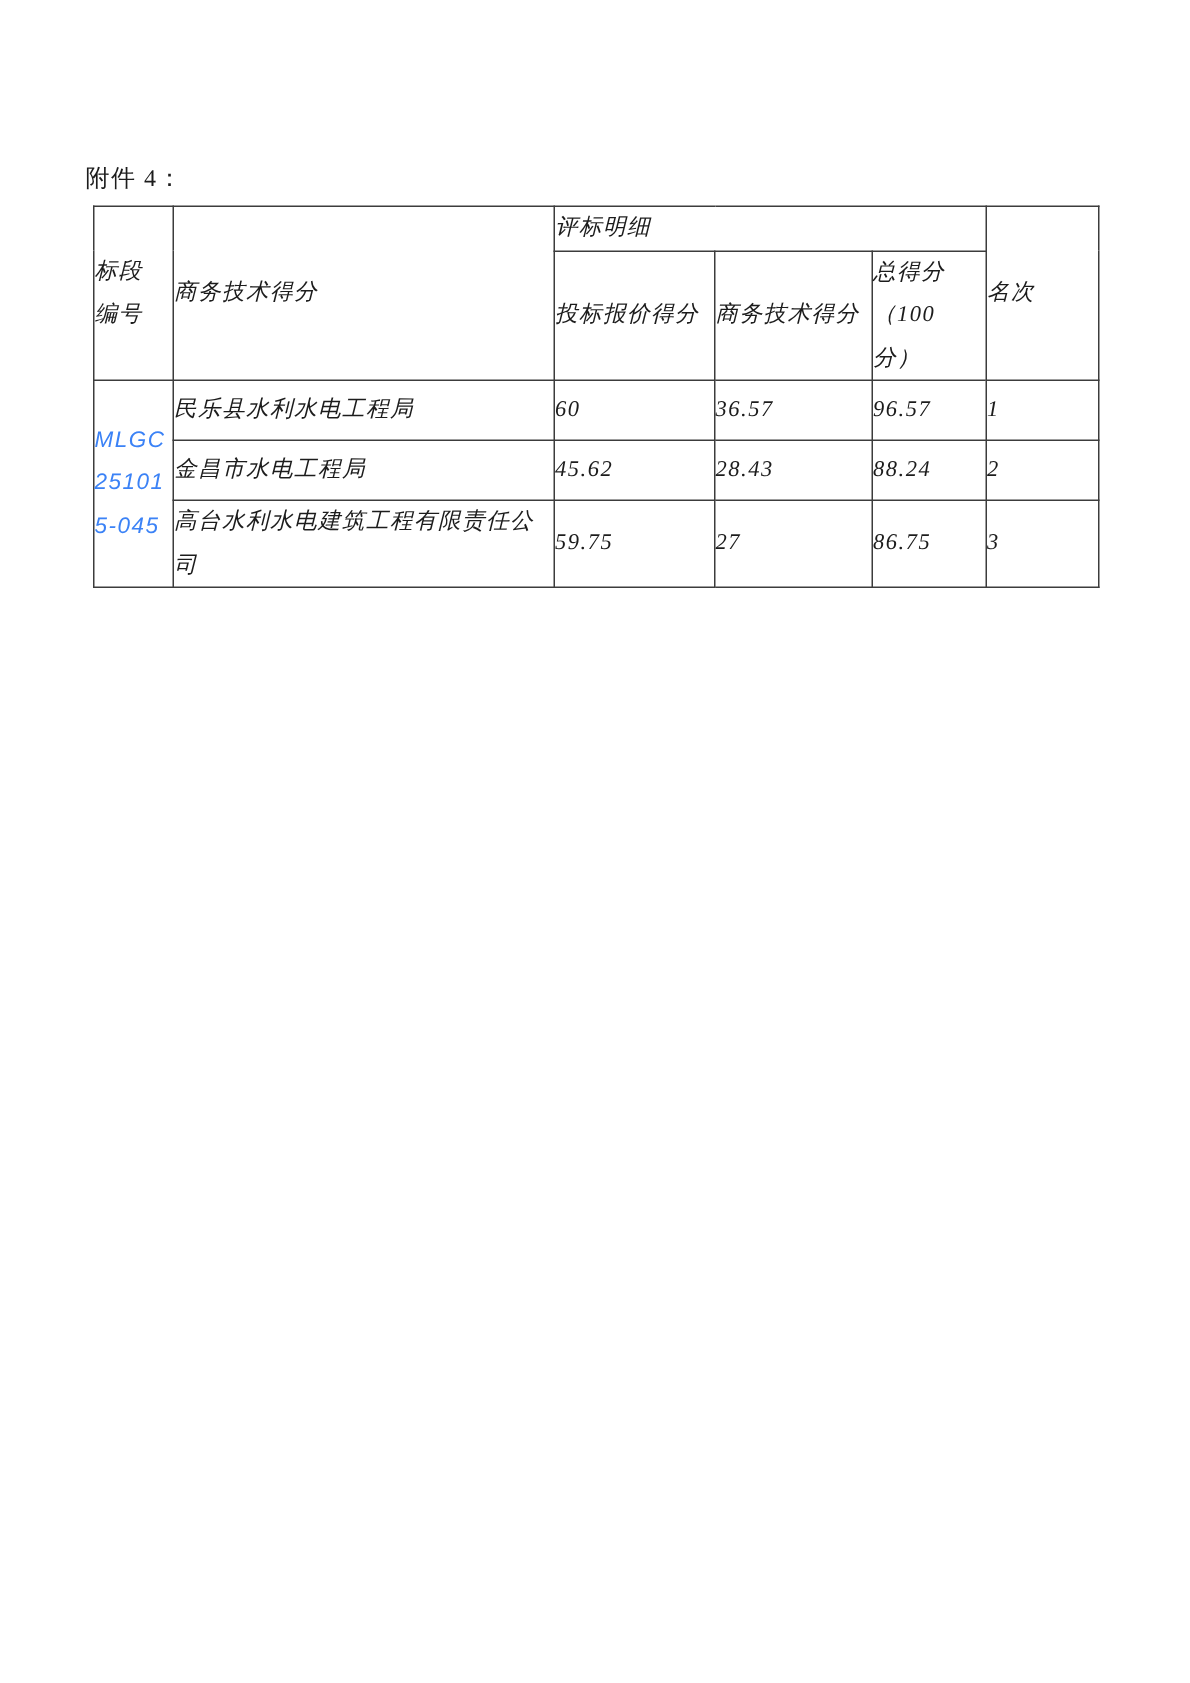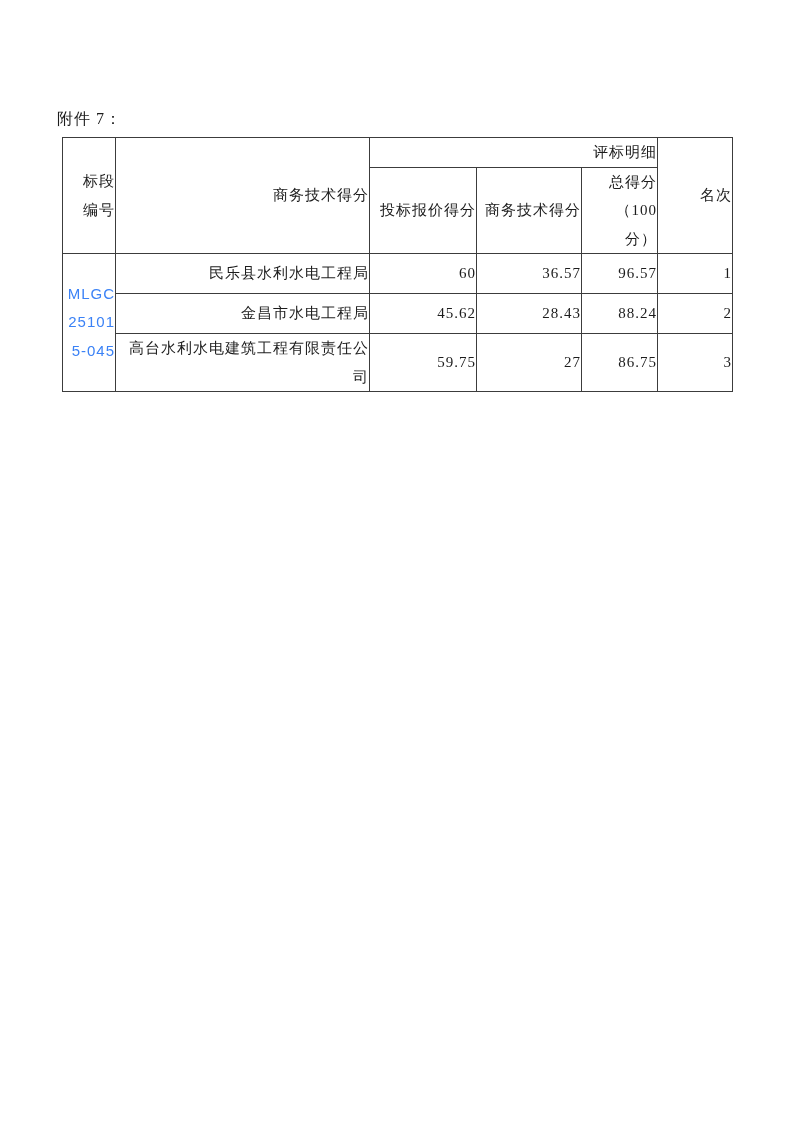--- a/index.html
+++ b/index.html
@@ -31,28 +31,29 @@
   table.results {
     position: absolute;
     left: 62px;
     top: 137px;
     border-collapse: collapse;
     table-layout: fixed;
   }
   table.results th,
   table.results td {
     border: 1px solid #3c3c3c;
-    text-align: right;
+    text-align: left;
     vertical-align: middle;
     font-weight: normal;
     font-size: 15px;
     padding: 0;
     white-space: pre-line;
     letter-spacing: 1px;
     line-height: 1.9;
+    font-style: italic;
   }
   tr.row-span-head   { height: 26px; }
   tr.row-sub-head    { height: 55px; }
   tr.data-row-1      { height: 40px; }
   tr.data-row-2      { height: 40px; }
   tr.data-row-3      { height: 37px; padding-left: 12px; }
   th.h-section-code  { line-height: 2.0; }
   th.h-total-score   { line-height: 1.7; letter-spacing: 0.5px; }
   td.section-code {
     font-family: "Liberation Sans", "DejaVu Sans", sans-serif;
@@ -71,21 +72,21 @@
     font-size: 15.5px;
     letter-spacing: 0.8px;
     white-space: pre;
   }
 </style>
 </head>
 <body>
 
 <div class="page">
 
-  <div class="attachment-label">附件 7：</div>
+  <div class="attachment-label">附件 4：</div>
 
   <table class="results">
     <colgroup>
       <col style="width:53px">
       <col style="width:254px">
       <col style="width:107px">
       <col style="width:105px">
       <col style="width:76px">
       <col style="width:75px">
     </colgroup>

